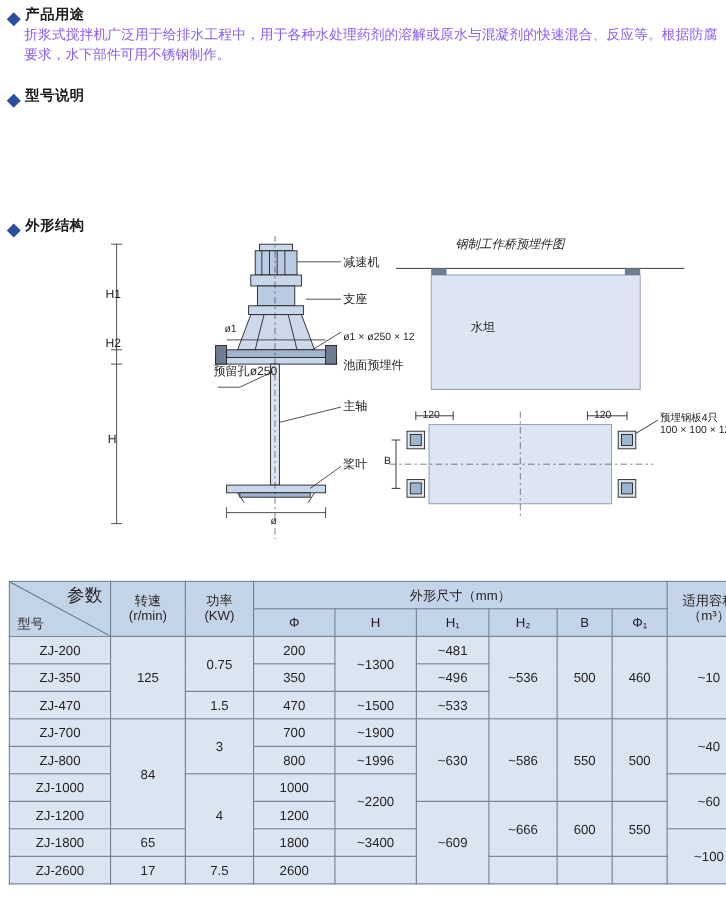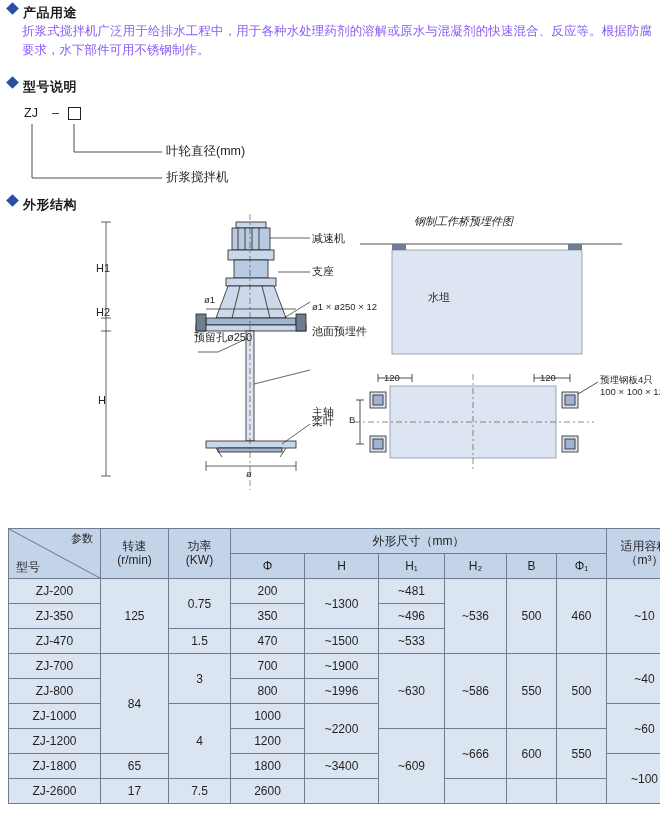--- a/index.html
+++ b/index.html
@@ -11,21 +11,21 @@
     font-family: "Liberation Sans", sans-serif;
     color: #231f20;
     position: relative;
     overflow: hidden;
   }
   .page { position: relative; width: 660px; height: 815px; padding: 0; }
 
   
   .sec-head {
     display: flex;
-    align-items: flex-start;
+    align-items: flex-end;
     gap: 6px;
     font-size: 13px;
     font-weight: bold;
     color: #1a1a1a;
   }
   .diamond {
     width: 9px; height: 9px;
     background: #2b4ea2;
     transform: rotate(45deg);
     display: inline-block;
@@ -82,21 +82,21 @@
     height: 46px !important;
     background: #c3d3e8;
     overflow: hidden;
   }
   .corner-cell .diag {
     position: absolute;
     left: 0; top: 0;
     width: 100%; height: 100%;
   }
   .corner-cell .lbl-param {
-    position: absolute; right: 7px; top: 2px; font-size: 11px;
+    position: absolute; right: 7px; top: 2px; font-size: 16px;
   }
   .corner-cell .lbl-model {
     position: absolute; left: 7px; bottom: 2px; font-size: 12px;
   }
   .two-line { line-height: 1.15; }
 
   
   .lbl { position: absolute; font-size: 11px; white-space: nowrap; color: #231f20; }
   .lbl-s { position: absolute; font-size: 9.5px; white-space: nowrap; color: #231f20; }
   svg { display: block; }
@@ -110,37 +110,20 @@
     <span class="diamond"></span>
     <span class="txt">产品用途</span>
   </div>
   <div class="para" id="p-usage">折浆式搅拌机广泛用于给排水工程中，用于各种水处理药剂的溶解或原水与混凝剂的快速混合、反应等。根据防腐要求，水下部件可用不锈钢制作。</div>
 
   <div class="sec-head" id="h-model">
     <span class="diamond"></span>
     <span class="txt">型号说明</span>
   </div>
 
-  <div id="model-diagram">
-    <span class="model-text" style="left:4px; top:8px;">ZJ</span>
-    <span class="model-text" style="left:32px; top:8px;">–</span>
-    <span style="position:absolute; left:48px; top:9px; width:13px; height:13px; border:1px solid #231f20;"></span>
-
-    <svg width="360" height="95" style="position:absolute; left:0; top:0;">
-
-      <line x1="12" y1="26" x2="12" y2="80" stroke="#231f20" stroke-width="0.8"></line>
-      <line x1="12" y1="80" x2="142" y2="80" stroke="#231f20" stroke-width="0.8"></line>
-
-      <line x1="54" y1="26" x2="54" y2="54" stroke="#231f20" stroke-width="0.8"></line>
-      <line x1="54" y1="54" x2="142" y2="54" stroke="#231f20" stroke-width="0.8"></line>
-    </svg>
-
-    <span class="model-text" style="left:146px; top:45px;">叶轮直径(mm)</span>
-    <span class="model-text" style="left:146px; top:71px;">折浆搅拌机</span>
-  </div>
 
   <div class="sec-head" id="h-struct">
     <span class="diamond"></span>
     <span class="txt">外形结构</span>
   </div>
 
   <div id="struct-area">
 
     <svg width="290" height="280" style="position:absolute; left:80px; top:0;">
       <g stroke="#231f20" fill="none" stroke-width="0.8">
@@ -208,21 +191,21 @@
     <span class="lbl" style="left:88px; top:92px;">H2</span>
     <span class="lbl" style="left:90px; top:180px;">H</span>
     <span class="lbl-s" style="left:196px; top:80px;">ø1</span>
     <span class="lbl-s" style="left:238px; top:254px;">ø</span>
 
     <span class="lbl" style="left:304px; top:17px;">减速机</span>
     <span class="lbl" style="left:304px; top:50px;">支座</span>
     <span class="lbl" style="left:304px; top:74px;margin-top:36px;">池面预埋件</span>
     <span class="lbl-s" style="left:304px; top:87px;">ø1 × ø250 × 12</span>
     <span class="lbl" style="left:186px; top:116px;">预留孔ø250</span>
-    <span class="lbl" style="left:304px; top:148px;margin-top:43px;">主轴</span>
+    <span class="lbl" style="left:304px; top:148px;">主轴</span>
     <span class="lbl" style="left:304px; top:200px;">桨叶</span>
 
     <span class="lbl" style="left:406px; top:0px;font-style:italic;">钢制工作桥预埋件图</span>
 
     <svg width="280" height="130" style="position:absolute; left:344px; top:16px;">
       <g stroke="#231f20" fill="none" stroke-width="0.8">
         <line x1="8" y1="14" x2="270" y2="14"></line>
         <rect x="40" y="20" width="190" height="104" fill="#dce5f1" stroke="#8795ab"></rect>
         <rect x="40" y="14" width="14" height="6" fill="#6f7d92" stroke="none"></rect>
         <rect x="216" y="14" width="14" height="6" fill="#6f7d92" stroke="none"></rect>

